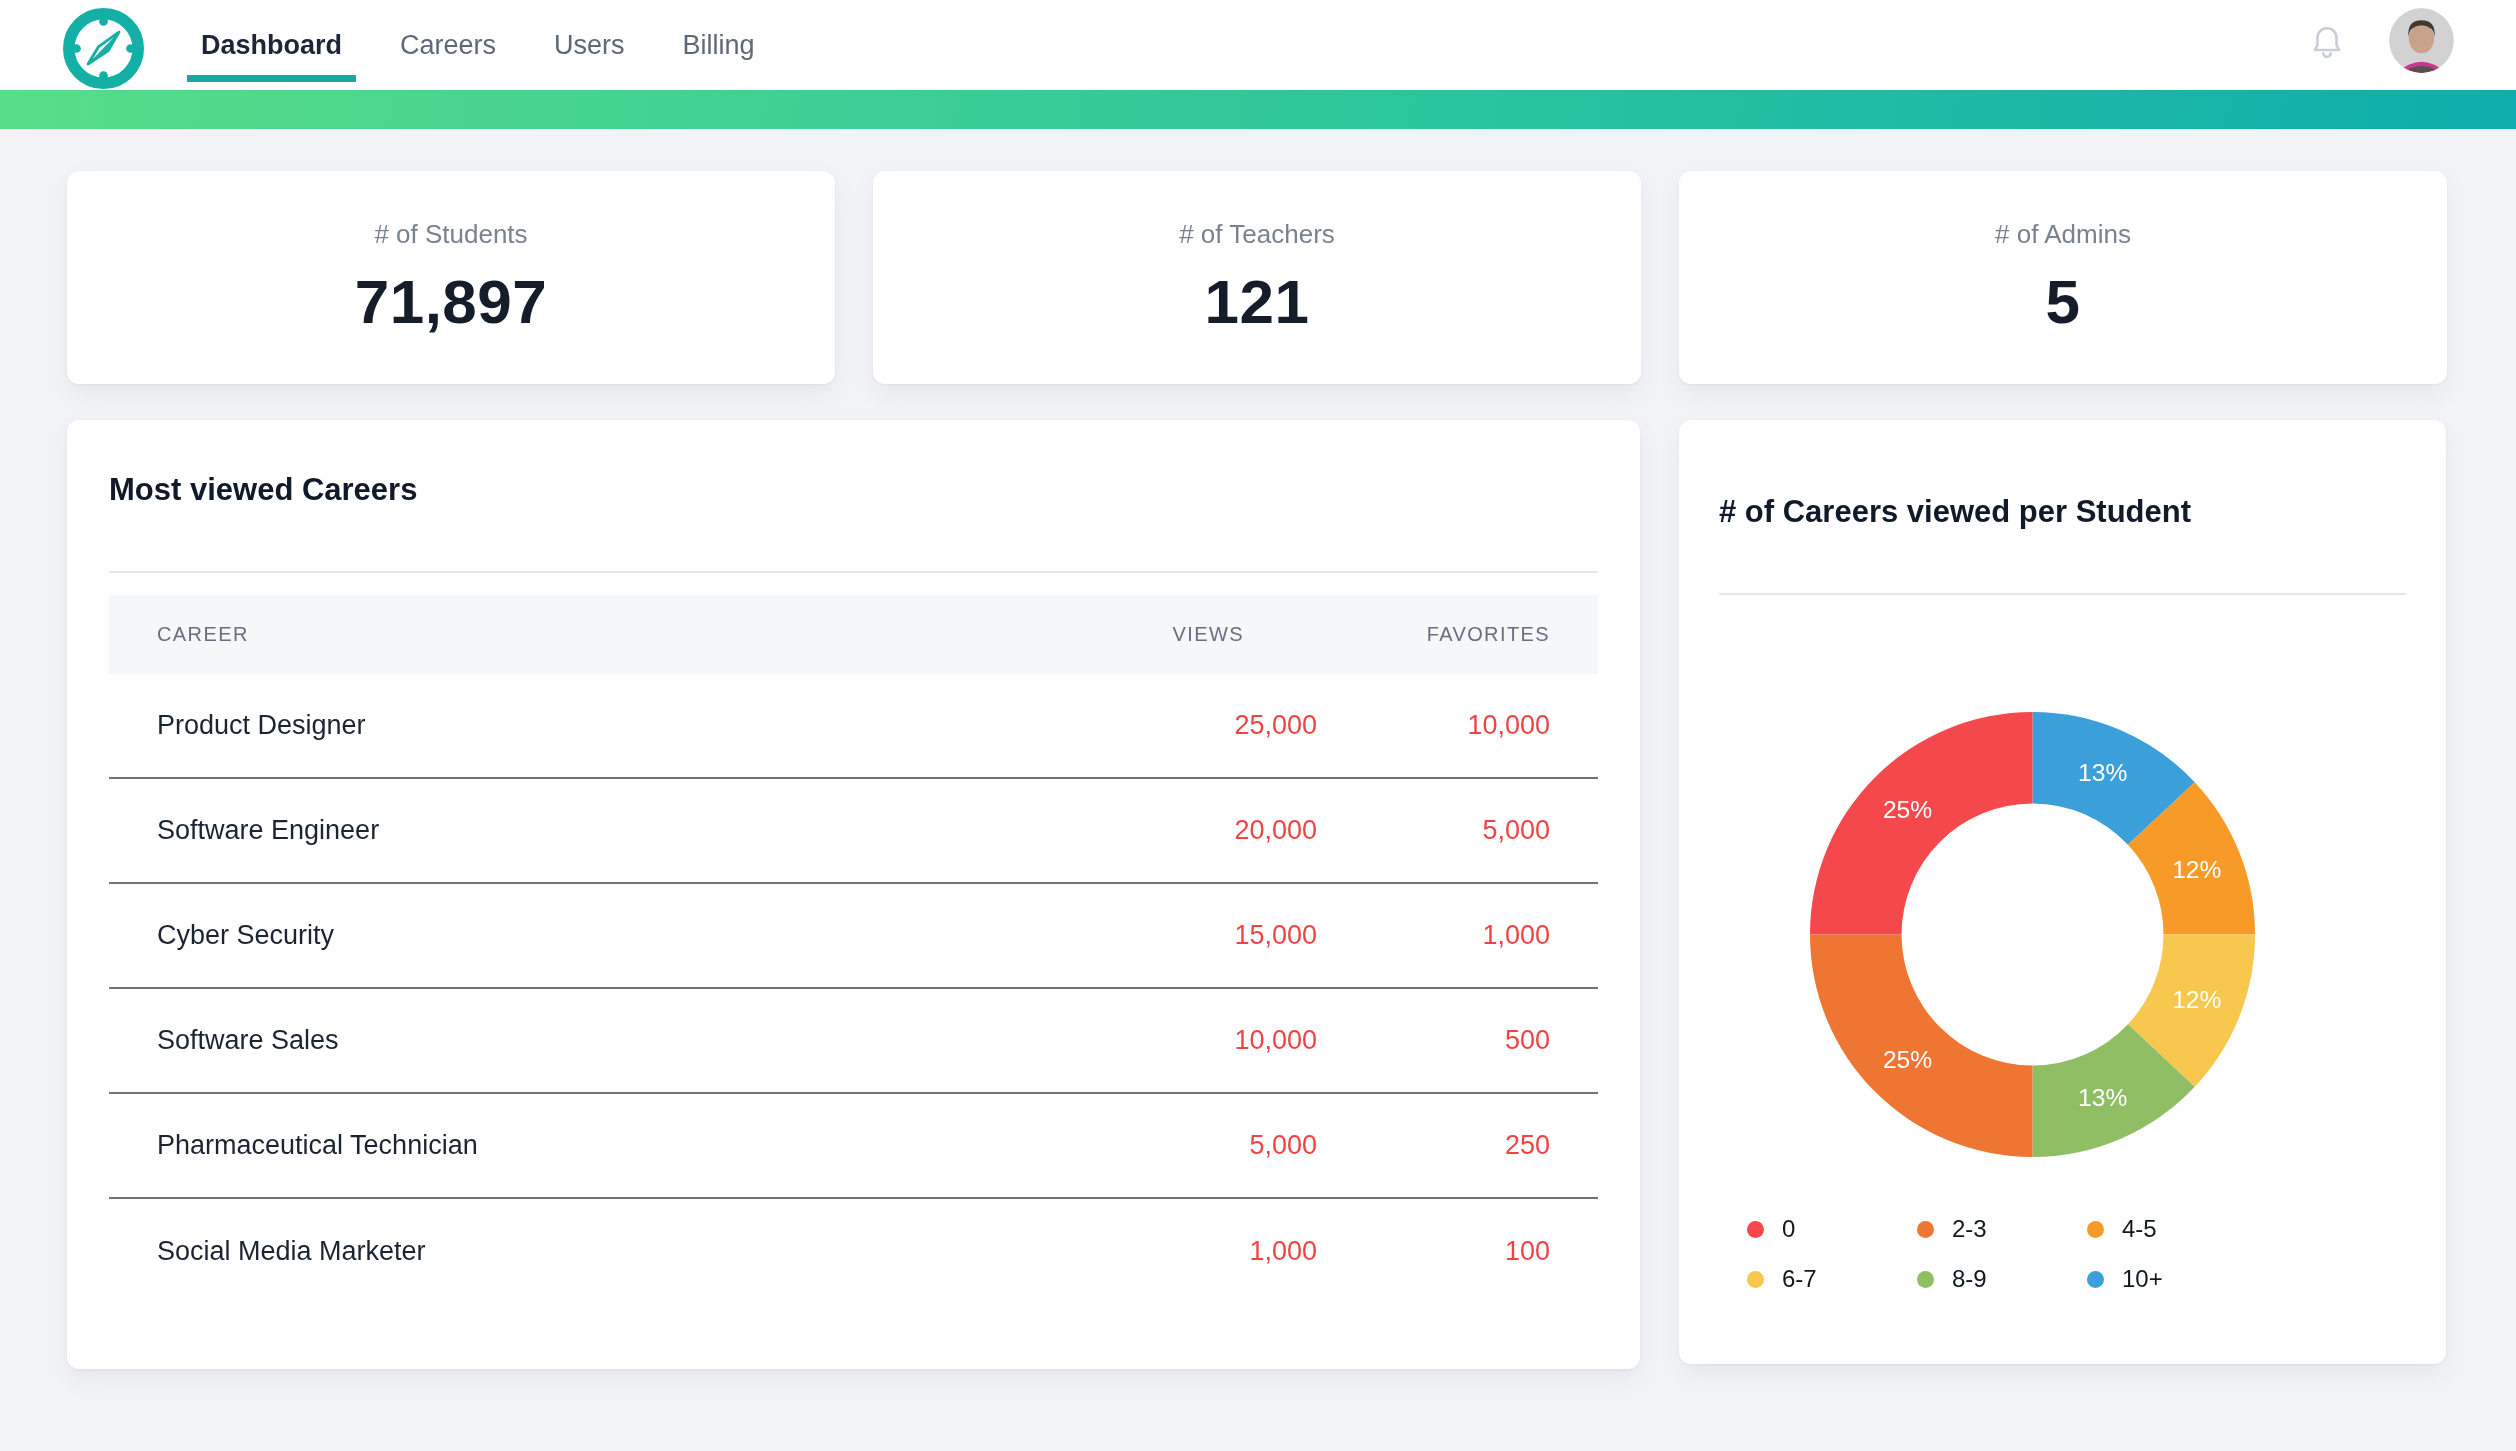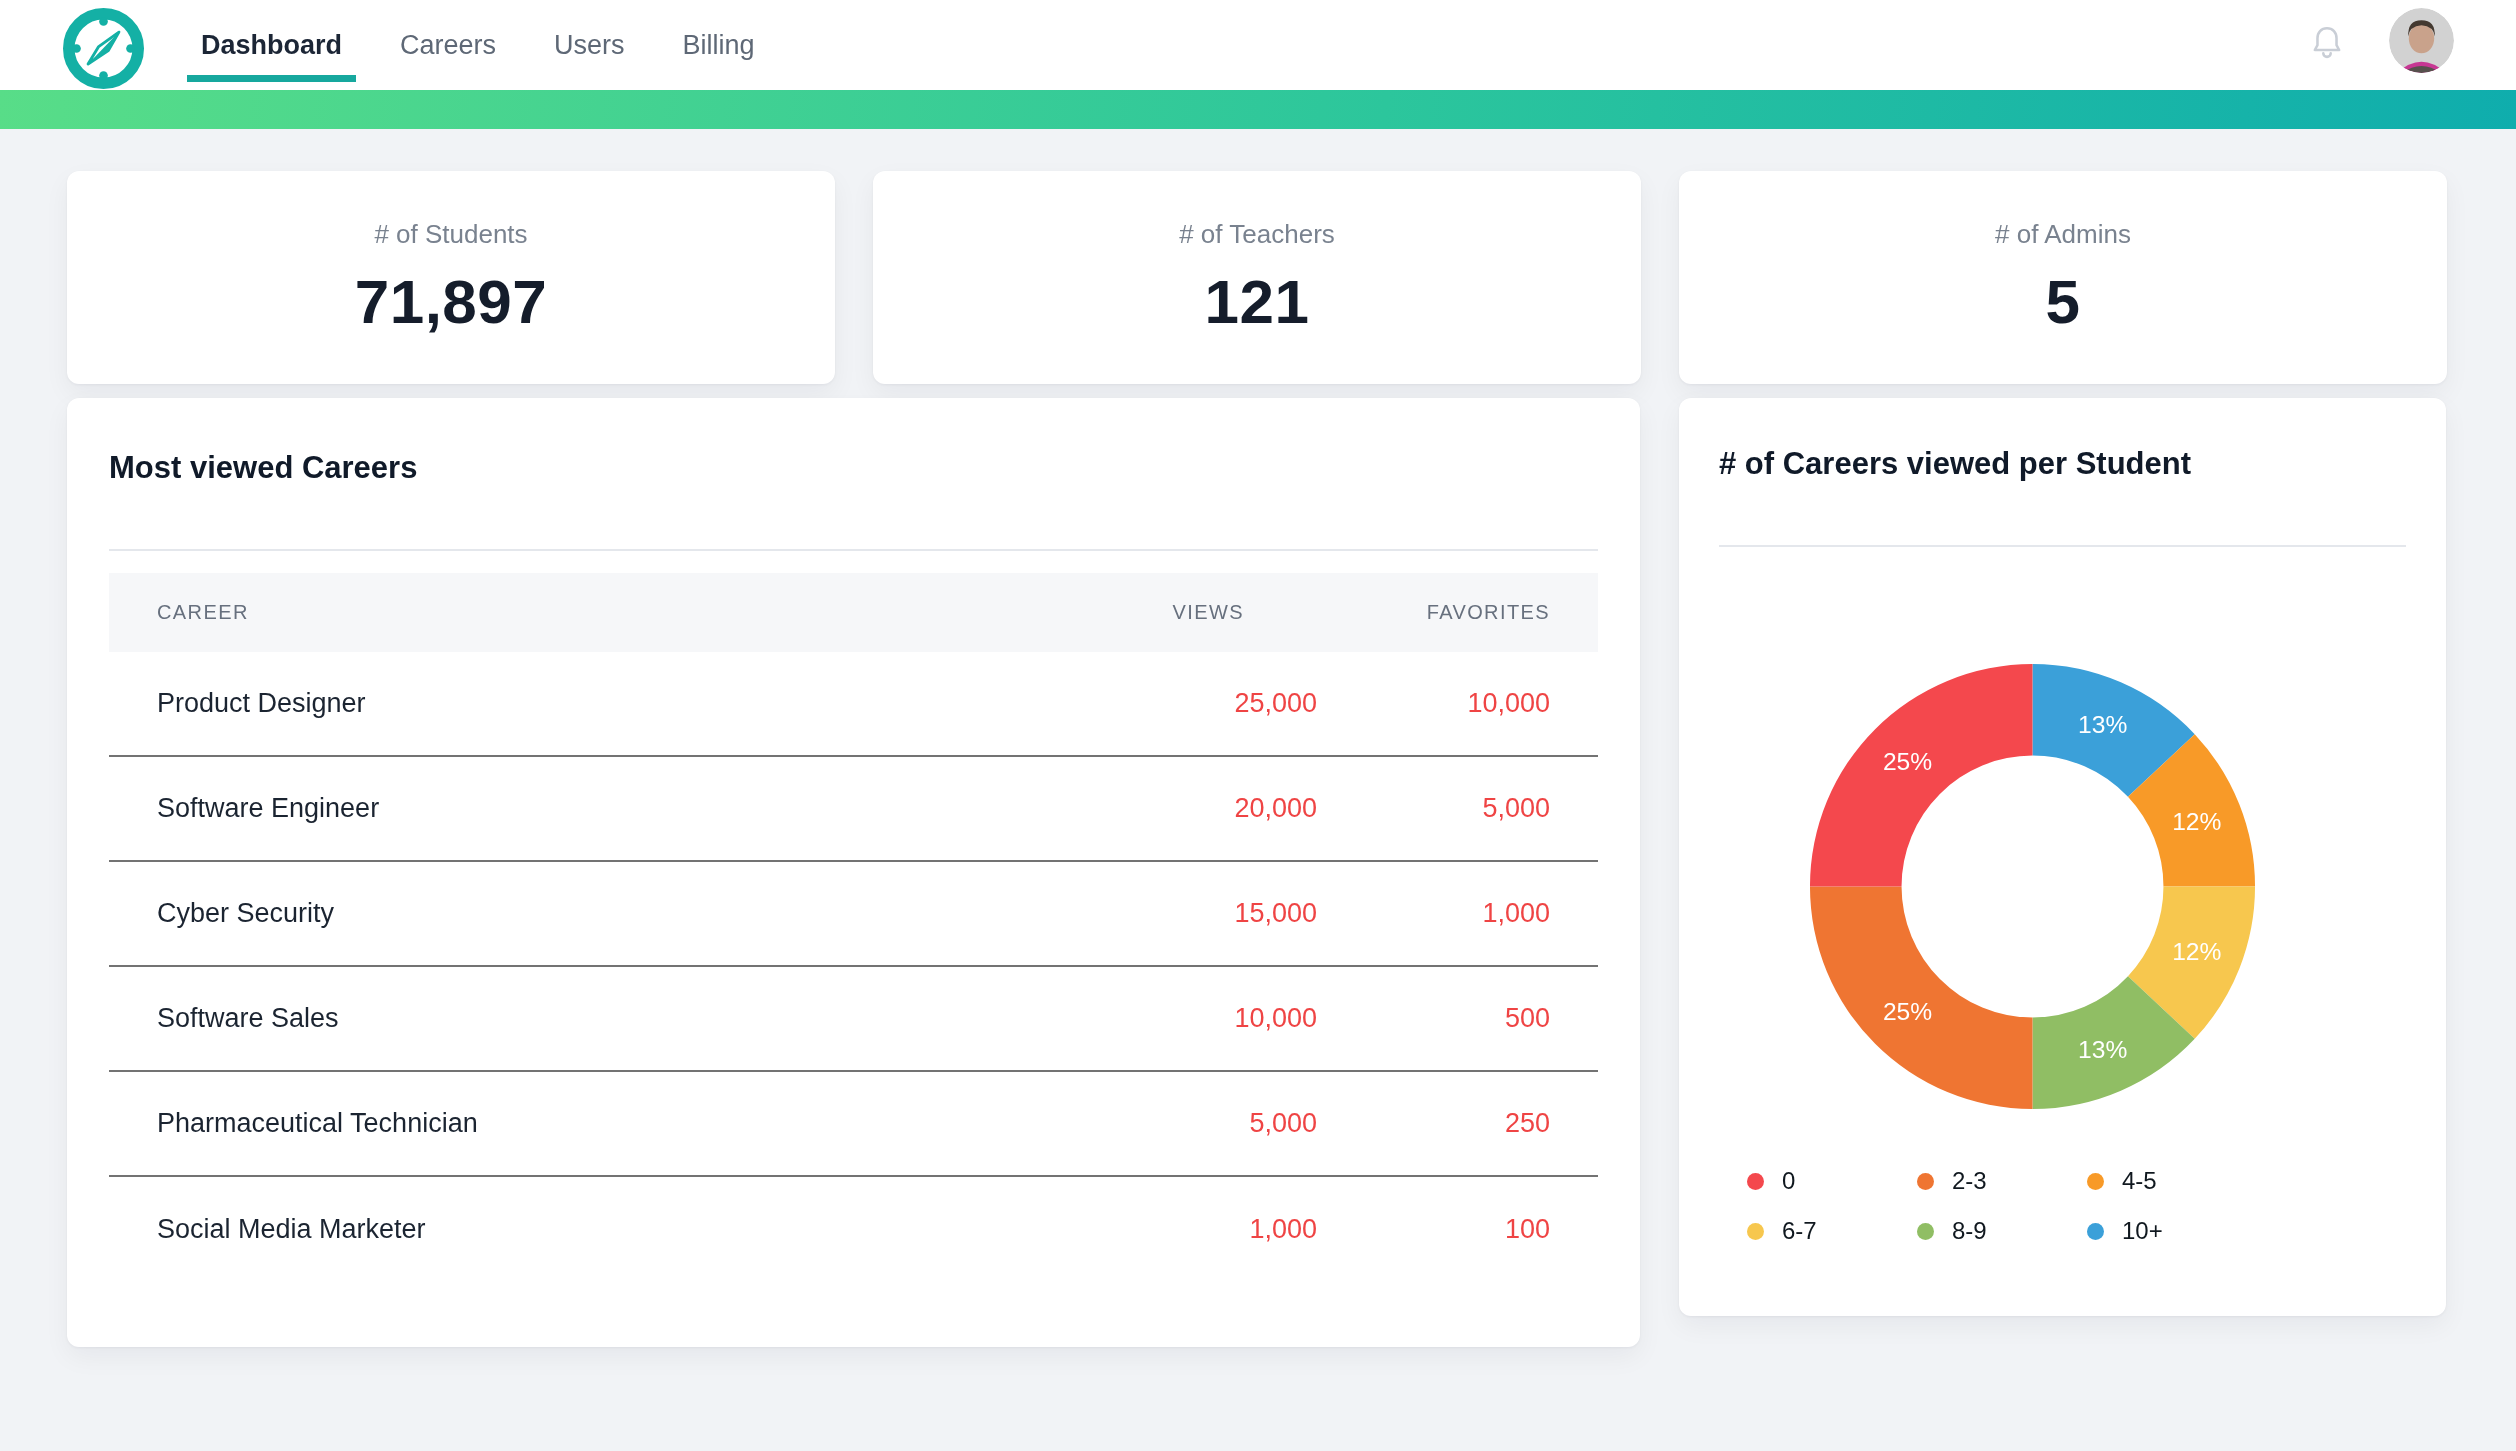--- a/index.html
+++ b/index.html
@@ -29,21 +29,21 @@
   .avatar { width: 65px; height: 65px; border-radius: 50%; overflow: hidden; cursor: pointer; flex: 0 0 auto; }
 
   
   .gradient-bar {
     height: 39px;
     background: linear-gradient(97deg, #58dd88 0%, #2cc69c 55%, #0fadad 100%);
   }
 
   
   .content { padding: 42px 67px 0 67px; }
-  .stats-row { display: flex; gap: 38px; margin-bottom: 14px; }
+  .stats-row { display: flex; gap: 38px; margin-bottom: 36px; }
   .main-row { display: flex; gap: 39px; align-items: flex-start; }
 
   .card {
     background: #ffffff; border-radius: 12px;
     box-shadow: 0 1px 3px rgba(16,24,40,0.05), 0 10px 26px rgba(16,24,40,0.05);
     box-sizing: border-box;
   }
 
   
   .stat-card {
@@ -73,21 +73,21 @@
   .table-row {
     display: grid; grid-template-columns: 1fr 238px 233px;
     align-items: center; height: 105px; padding: 0 48px; box-sizing: border-box;
     border-bottom: 2px solid #737373;
   }
   .table-row:last-child { border-bottom: none; }
   .cell-career { font-size: 27px; color: #1b2431; }
   .cell-num { font-size: 27px; color: #ef4444; text-align: right; }
 
   
-  .chart-card { width: 767px; padding: 46px 40px 65px 40px; }
+  .chart-card { width: 767px; padding: 72px 40px 65px 40px; }
   .donut-wrap { width: 449px; height: 449px; margin: 115px 0 0 89px; }
   .slice-label { font-size: 25px; fill: #ffffff; font-family: "Liberation Sans", sans-serif; }
 
   .chart-legend {
     display: grid; grid-template-columns: 170px 170px 170px;
     row-gap: 10px; margin: 50px 0 0 28px;
   }
   .legend-item { display: flex; align-items: center; height: 40px; cursor: pointer; }
   .legend-dot { width: 17px; height: 17px; border-radius: 50%; margin-right: 18px; flex: 0 0 auto; }
   .legend-label { font-size: 24px; color: #10181f; }

